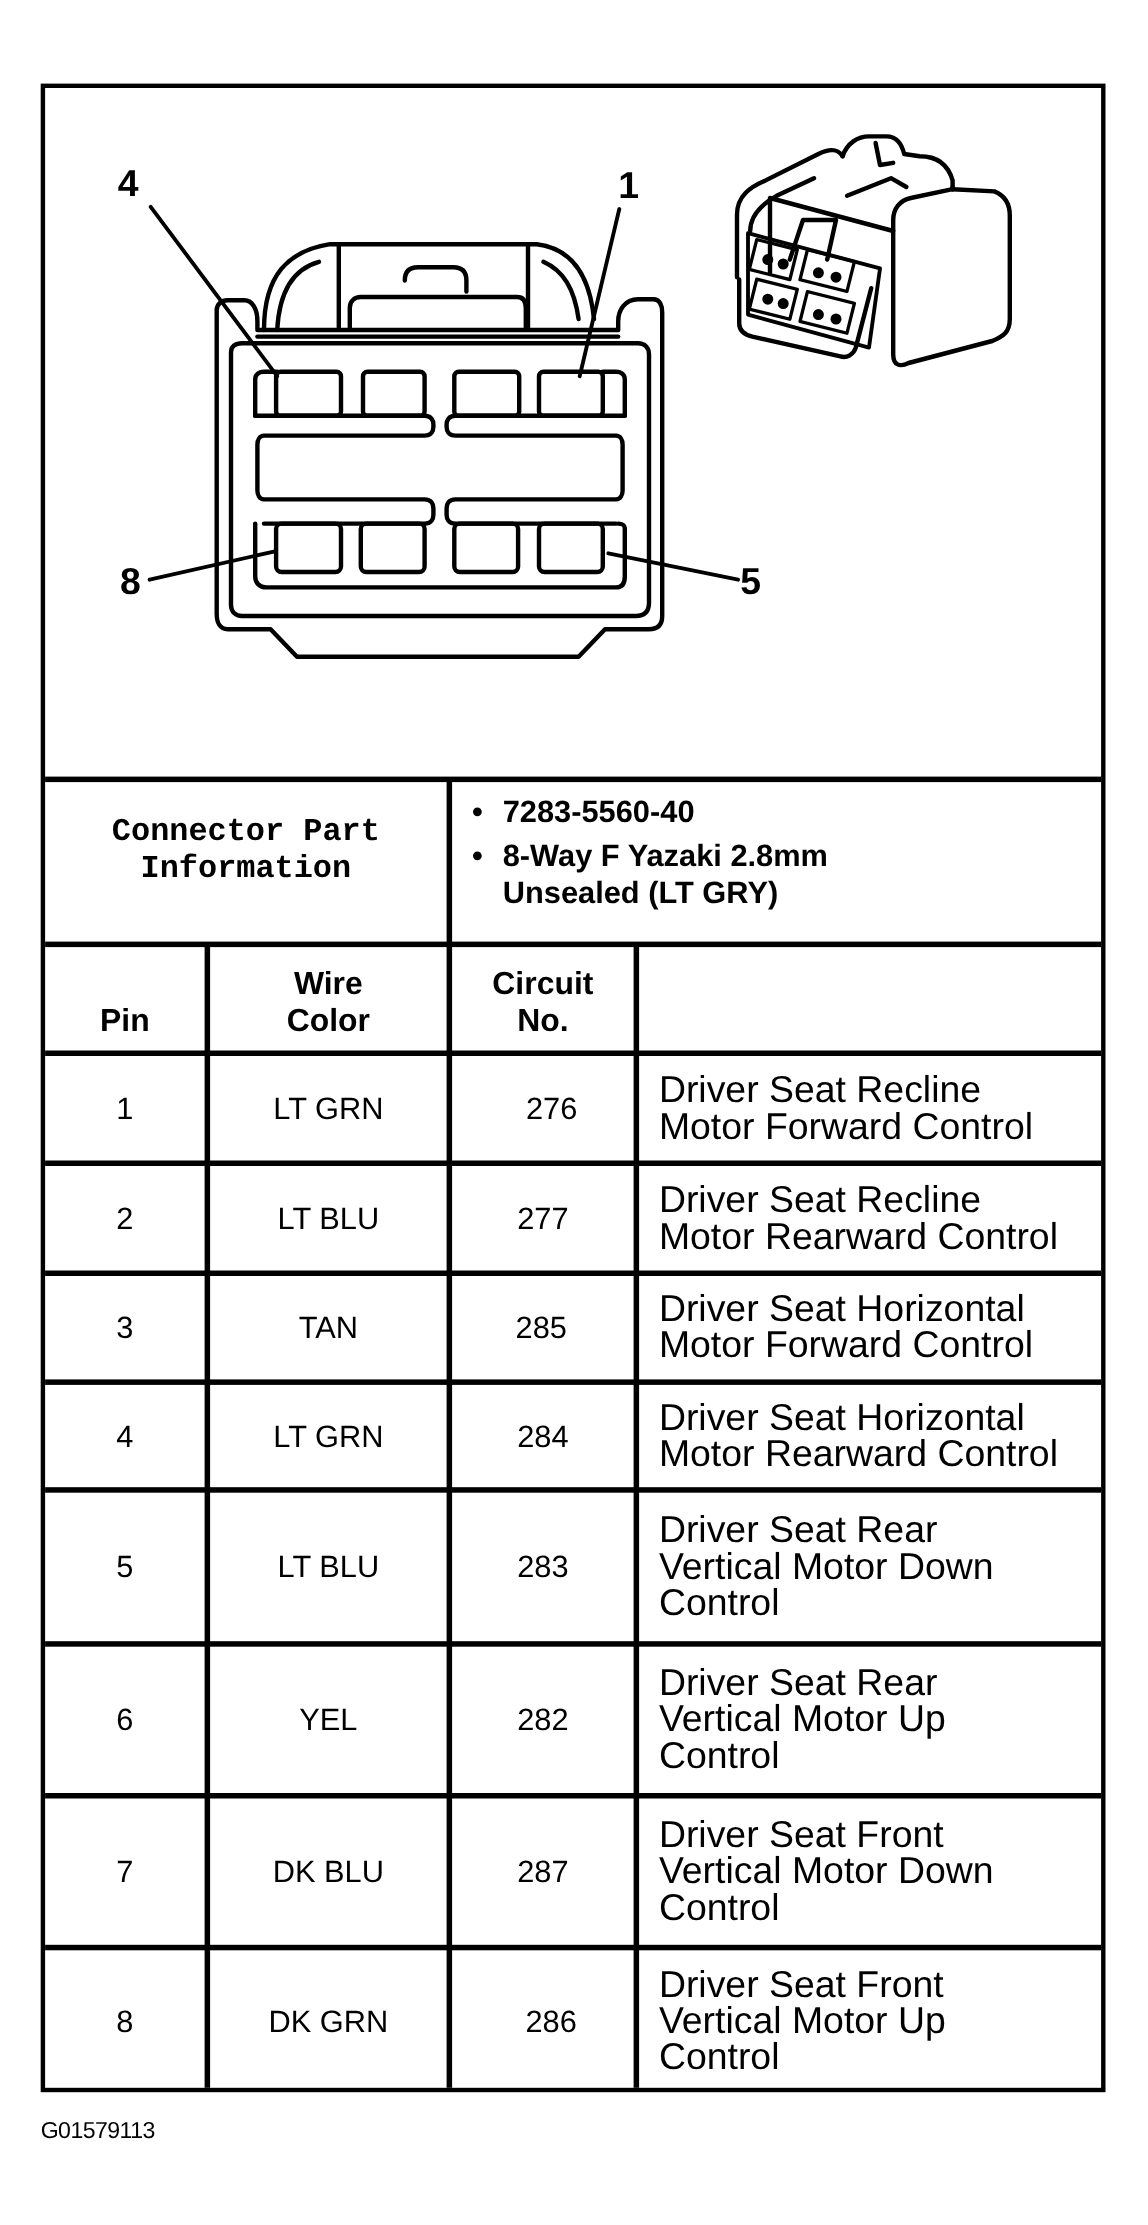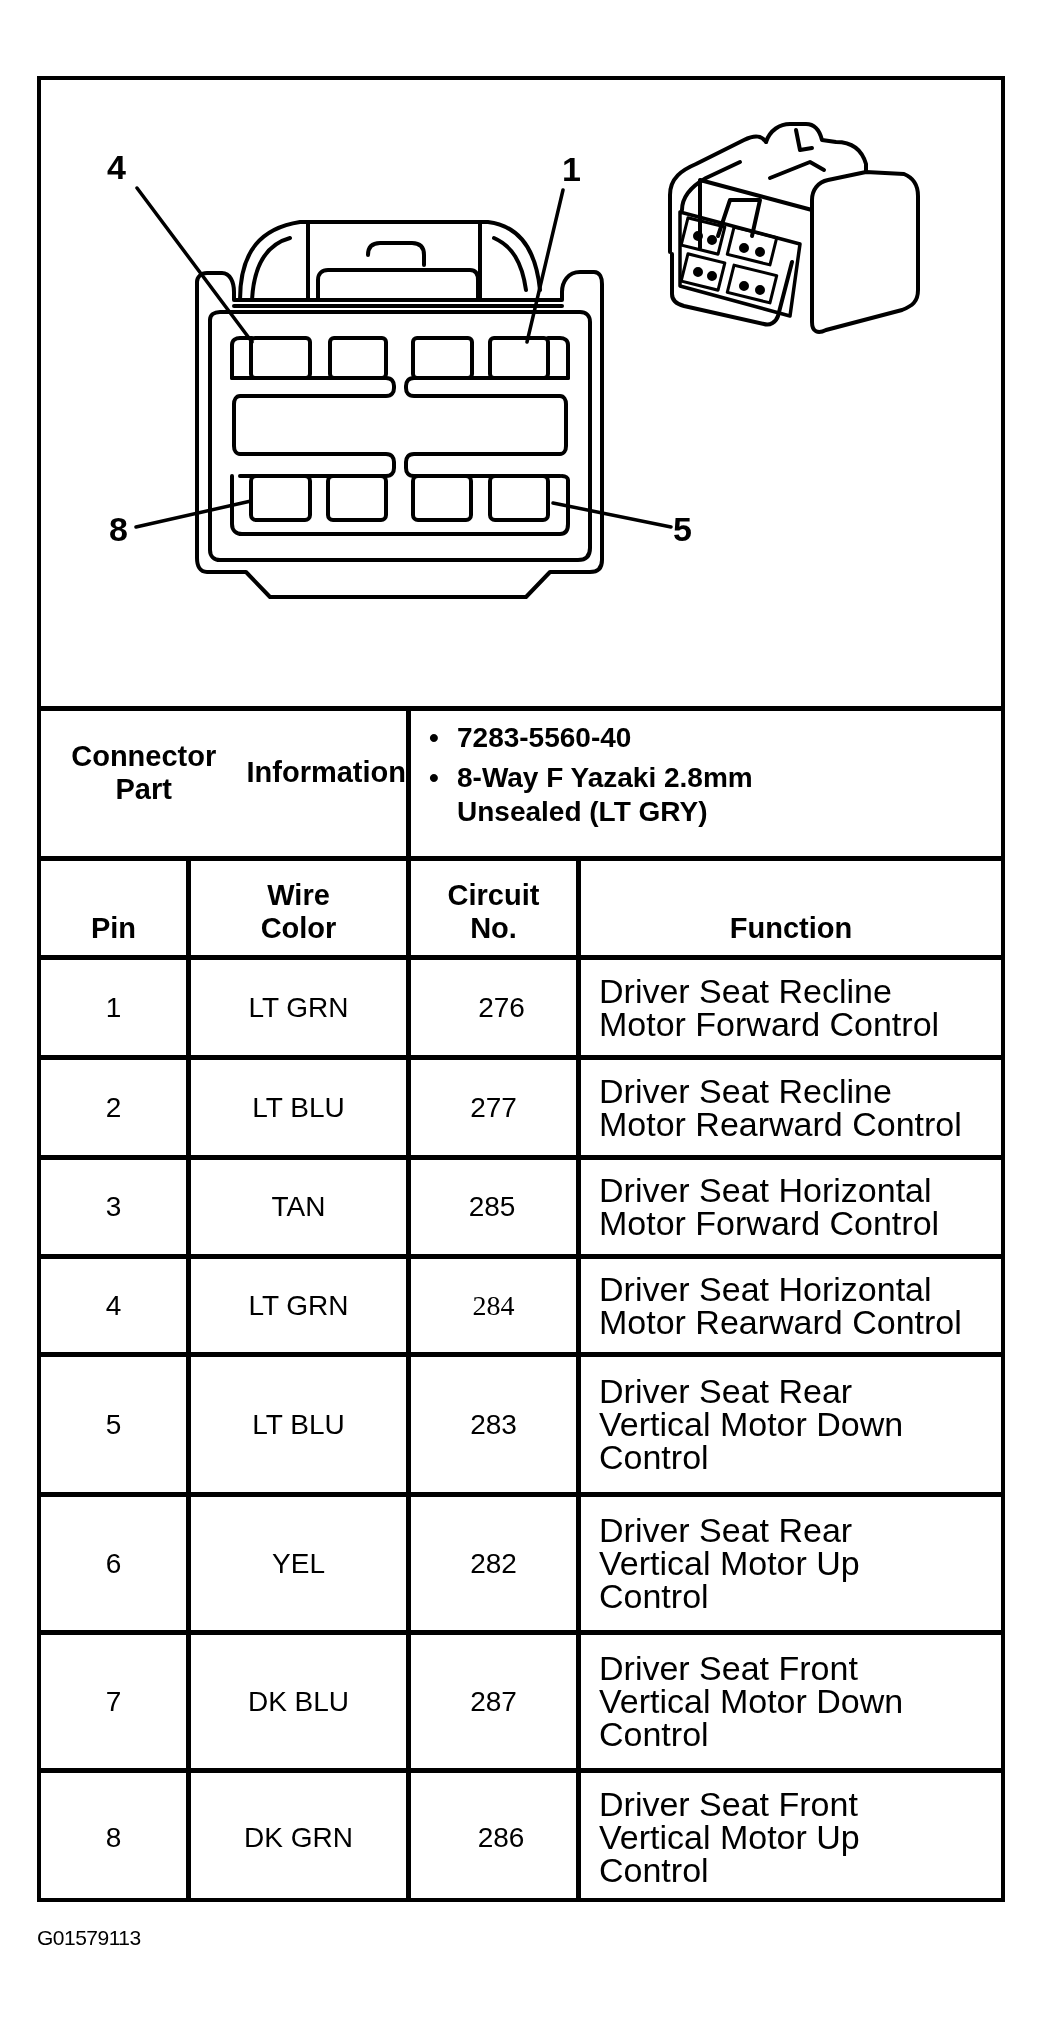--- a/index.html
+++ b/index.html
@@ -116,21 +116,21 @@
   <div class="hline" style="left:0; right:0; top:1272px;"></div>
   <div class="hline" style="left:0; right:0; top:1412px;"></div>
   <div class="hline" style="left:0; right:0; top:1550px;"></div>
   <div class="hline" style="left:0; right:0; top:1688px;"></div>
 
   <div class="vline" style="left:365px; top:628px; height:150px;"></div>
   <div class="vline" style="left:145px; top:778px; bottom:0;"></div>
   <div class="vline" style="left:365px; top:778px; bottom:0;"></div>
   <div class="vline" style="left:535px; top:778px; bottom:0;"></div>
 
-  <div class="cell info-title" style="left:0; top:631px; width:365px; height:123px; ">
+  <div class="cell info-title" style="left:0; top:631px; width:365px; height:123px; flex-direction:column;font-family:Liberation Mono, monospace;">
     <span>Connector Part</span>
     <span>Information</span>
   </div>
   <div style="position:absolute; left:370px; top:631px; right:0; height:145px;">
     <div class="info-list" style="left:0; top:10px;">
       <div class="bullet-item">
         <span class="bullet">•</span>
         <span>7283-5560-40</span>
       </div>
       <div class="bullet-item">
@@ -145,23 +145,20 @@
     <span>Pin</span>
   </div>
   <div class="cell hdr" style="left:150px; top:781px; width:215px; height:94px; flex-direction:column; justify-content:flex-end; padding-bottom:10px;">
     <span>Wire</span>
     <span>Color</span>
   </div>
   <div class="cell hdr" style="left:370px; top:781px; width:165px; height:94px; flex-direction:column; justify-content:flex-end; padding-bottom:10px;">
     <span>Circuit</span>
     <span>No.</span>
   </div>
-  <div class="cell hdr" style="left:540px; top:781px; right:0; height:94px; align-items:flex-end; padding-bottom:10px;">
-    <span>Function</span>
-  </div>
 
   <div id="rows"></div>
 
   <div>
     <div class="cell body-cell" style="left:0; top:880px; width:145px; height:95px;">1</div>
     <div class="cell body-cell" style="left:150px; top:880px; width:215px; height:95px;">LT GRN</div>
     <div class="cell body-cell" style="left:370px; top:880px; width:165px; height:95px;padding-left:16px;">276</div>
     <div class="func" style="left:540px; top:880px; right:0; height:95px;">
       <div>
           <div>Driver Seat Recline</div>
@@ -190,21 +187,21 @@
       <div>
           <div>Driver Seat Horizontal</div>
           <div>Motor Forward Control</div>
         </div>
     </div>
   </div>
 
   <div>
     <div class="cell body-cell" style="left:0; top:1179px; width:145px; height:93px;">4</div>
     <div class="cell body-cell" style="left:150px; top:1179px; width:215px; height:93px;">LT GRN</div>
-    <div class="cell body-cell" style="left:370px; top:1179px; width:165px; height:93px;font-family:Liberation Serif, serif;">284</div>
+    <div class="cell body-cell" style="left:370px; top:1179px; width:165px; height:93px;">284</div>
     <div class="func" style="left:540px; top:1179px; right:0; height:93px;">
       <div>
           <div>Driver Seat Horizontal</div>
           <div>Motor Rearward Control</div>
         </div>
     </div>
   </div>
 
   <div>
     <div class="cell body-cell" style="left:0; top:1277px; width:145px; height:135px;">5</div>

